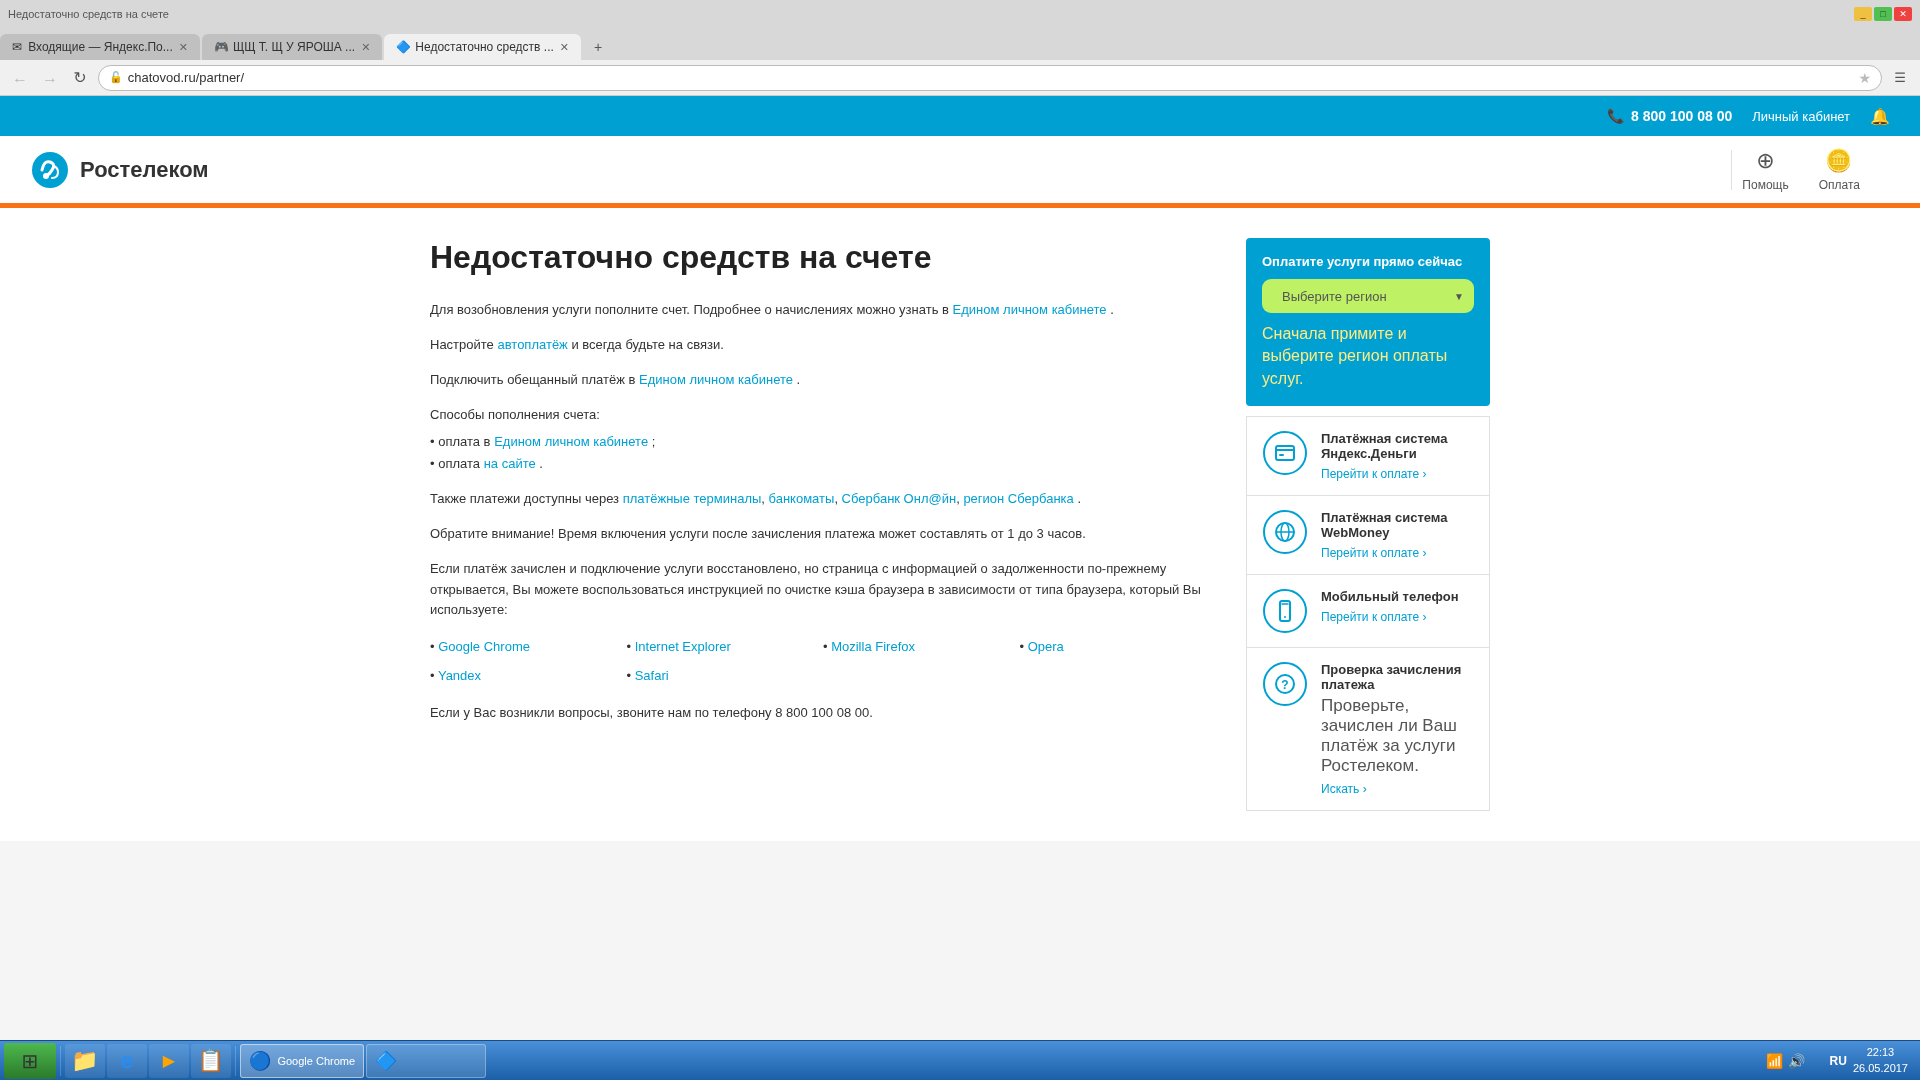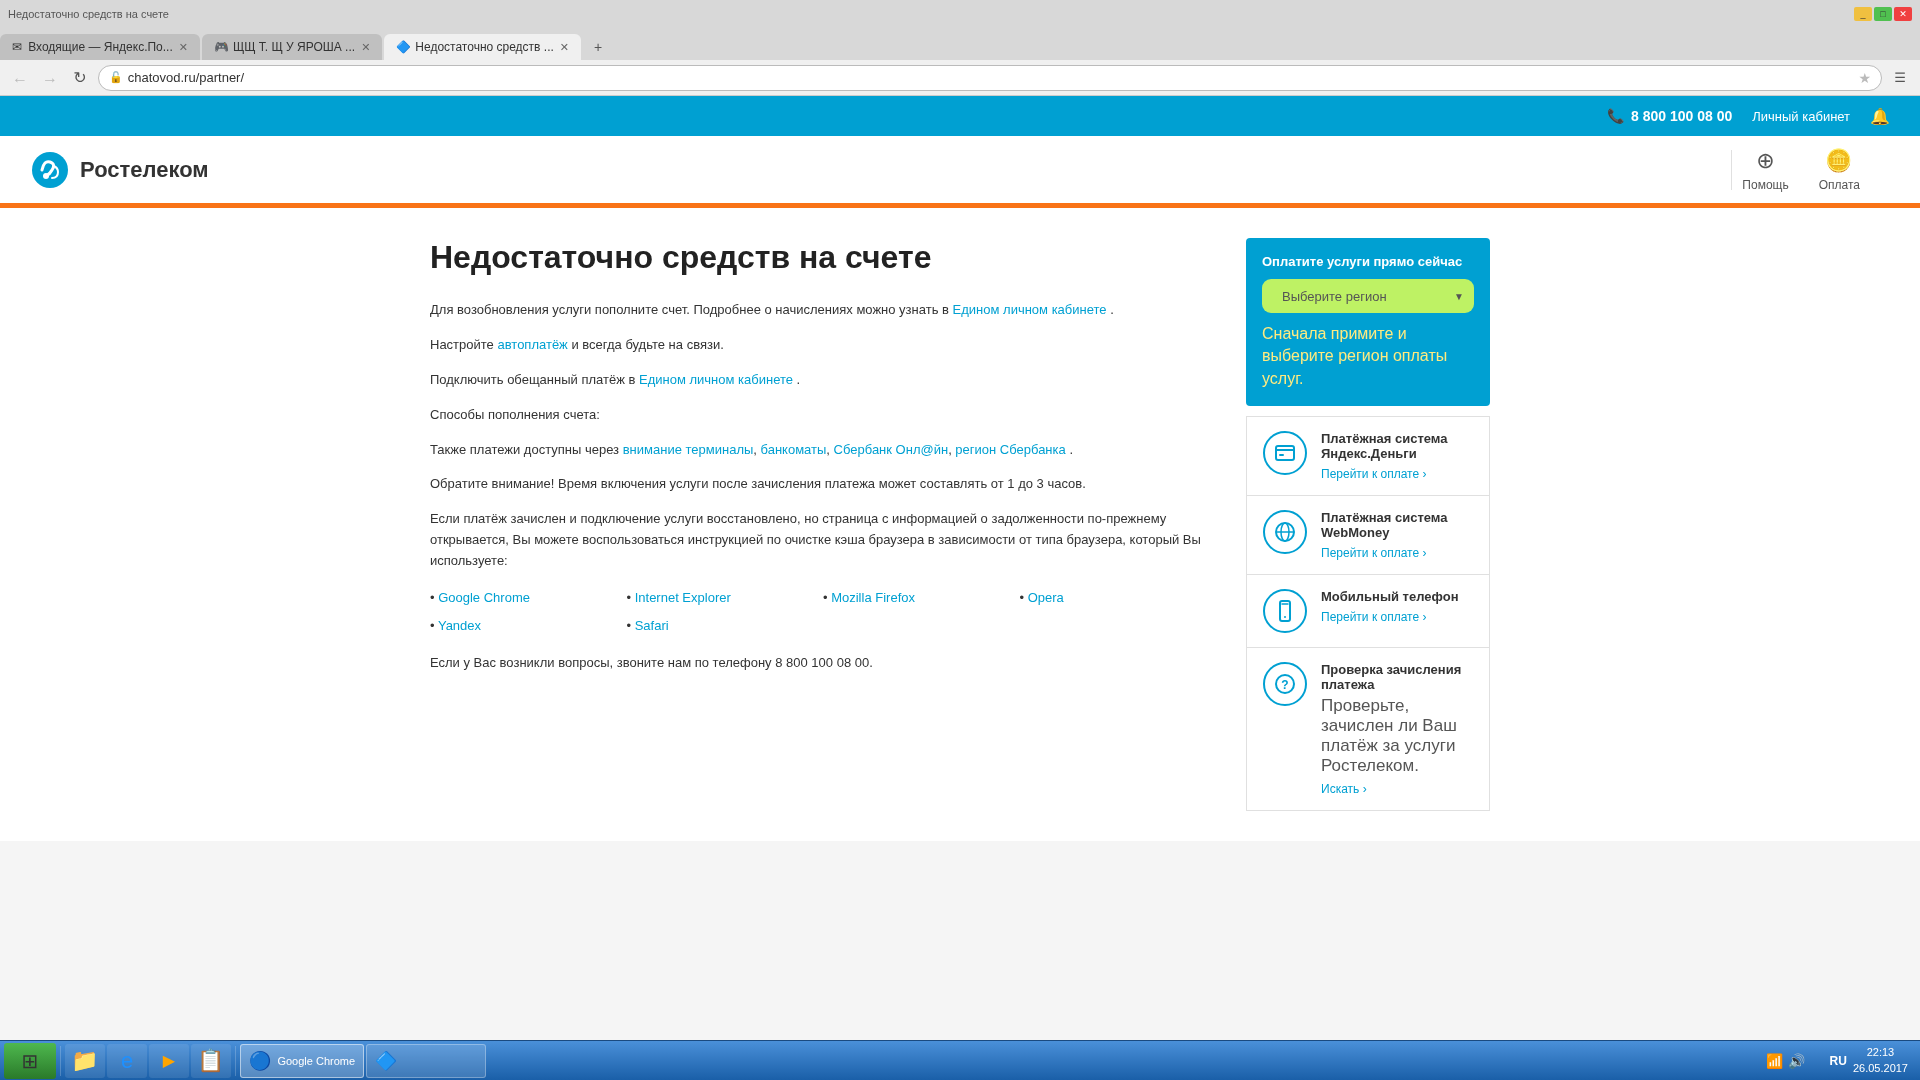--- a/index.html
+++ b/index.html
@@ -195,25 +195,37 @@
       </div>
 
       <div class="content-block">
         <span>Подключить обещанный платёж в</span>
         <a class="link">Едином личном кабинете</a>
         <span>.</span>
       </div>
 
       <div class="content-block">
         <div>Способы пополнения счета:</div>
+        <div class="bullet-list">
+          <div class="bullet-item">
+            <span>• оплата в</span>
+            <a class="link">Едином личном кабинете</a>
+            <span>;</span>
+          </div>
+          <div class="bullet-item">
+            <span>• оплата</span>
+            <a class="link">на сайте</a>
+            <span>.</span>
+          </div>
+        </div>
       </div>
 
       <div class="content-block">
         <span>Также платежи доступны через</span>
-        <a class="link">внимание терминалы</a><span>, </span>
+        <a class="link">платёжные терминалы</a><span>, </span>
         <a class="link">банкоматы</a><span>, </span>
         <a class="link">Сбербанк Онл@йн</a><span>, </span>
         <a class="link">регион Сбербанка</a>
         <span>.</span>
       </div>
 
       <div class="content-block">Обратите внимание! Время включения услуги после зачисления платежа может составлять от 1 до 3 часов.</div>
 
       <div class="content-block">Если платёж зачислен и подключение услуги восстановлено, но страница с информацией о задолженности по-прежнему открывается, Вы можете воспользоваться инструкцией по очистке кэша браузера в зависимости от типа браузера, который Вы используете:</div>
 

